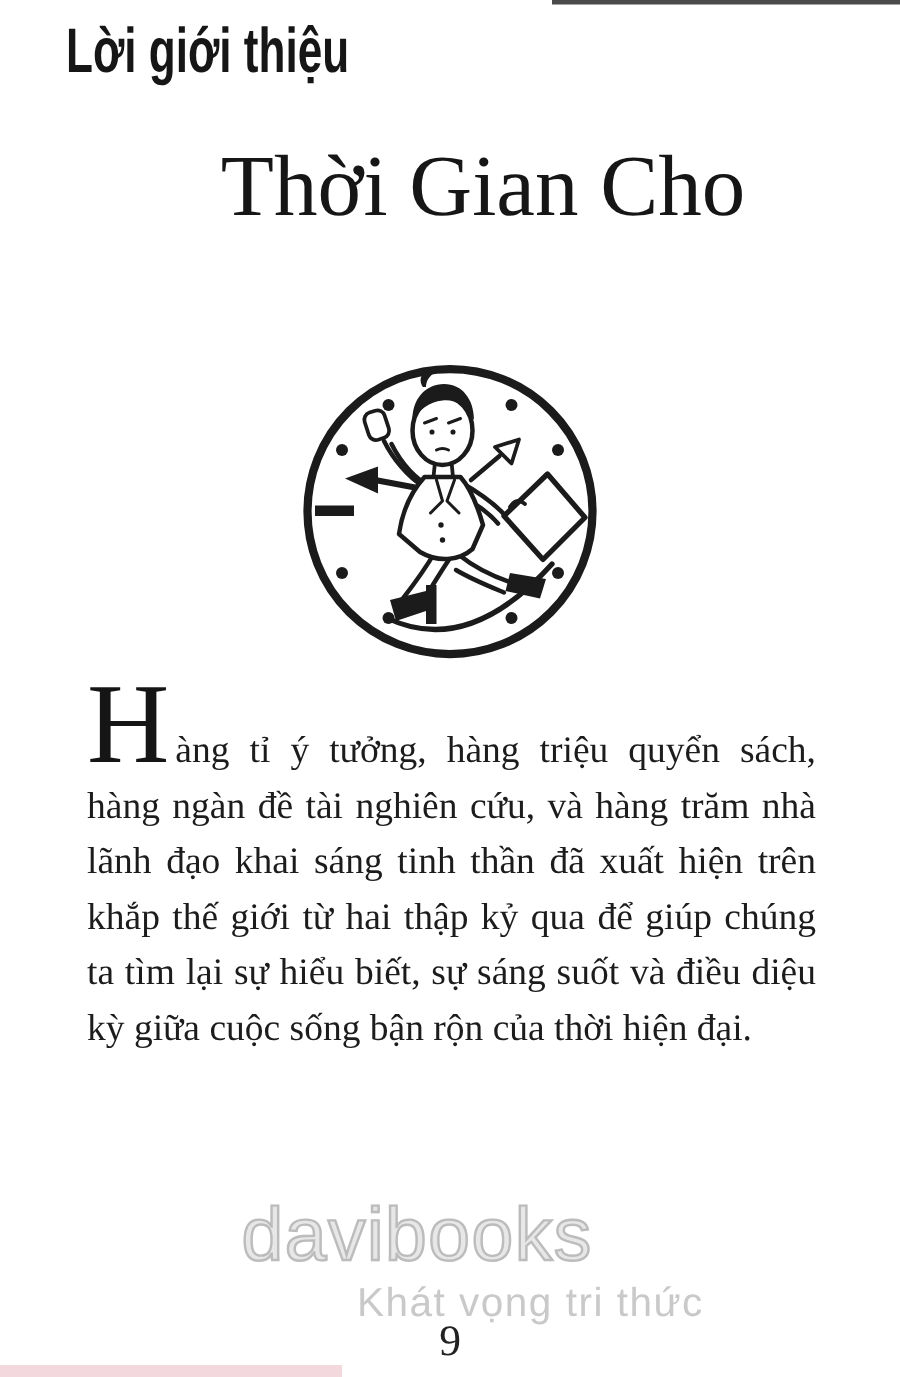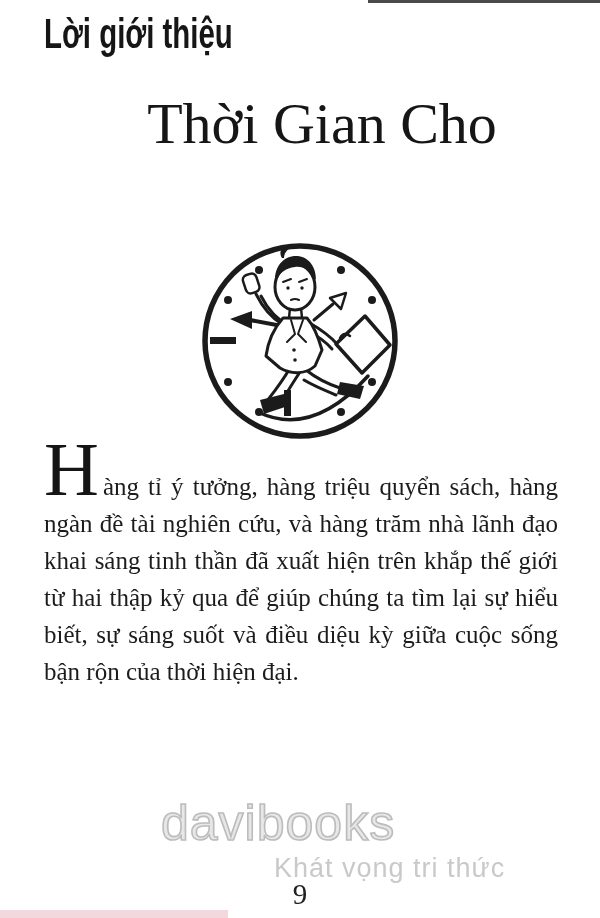--- a/index.html
+++ b/index.html
@@ -26,41 +26,41 @@
   }
   .title span{display:block;margin-left:44px;}
 
   .clock{position:absolute;left:194px;top:238px;}
 
   .bodytext{
     position:absolute;left:42px;top:466px;width:518px;
     font-size:25px;line-height:37px;color:#1c1c1c;
     text-align:justify;
   }
-  .bodytext p{margin:2px;}
+  .bodytext p{margin:16px;}
   .dropcap{
     font-size:76px;line-height:0;margin-right:4px;color:#151515;
   }
   .p2{margin-top:14px;text-indent:36px;text-align-last:justify;}
 
   .wm-brand{
     position:absolute;left:161px;top:798px;
     font-family:Liberation Sans, sans-serif;
     font-size:50px;letter-spacing:1px;line-height:1;
     color:rgba(255,255,255,.55);
     -webkit-text-stroke:1.6px #bcbcbc;
     text-shadow:0 0 1px #c9c9c9;
     white-space:nowrap;pointer-events:none;
   }
   .wm-slogan{
     position:absolute;left:238px;top:854px;
     font-family:"Liberation Sans","DejaVu Sans",sans-serif;
     font-size:27px;letter-spacing:1px;line-height:1.1;
     color:#c9c9c9;text-shadow:1px 1px 0 #ffffff;
-    white-space:nowrap;pointer-events:none;margin-left:36px;
+    white-space:nowrap;pointer-events:none;
   }
   .pagenum{
     position:absolute;left:0;top:878px;width:600px;
     text-align:center;font-size:29px;color:#222222;
   }
 </style>
 </head>
 <body>
 
 <div>

